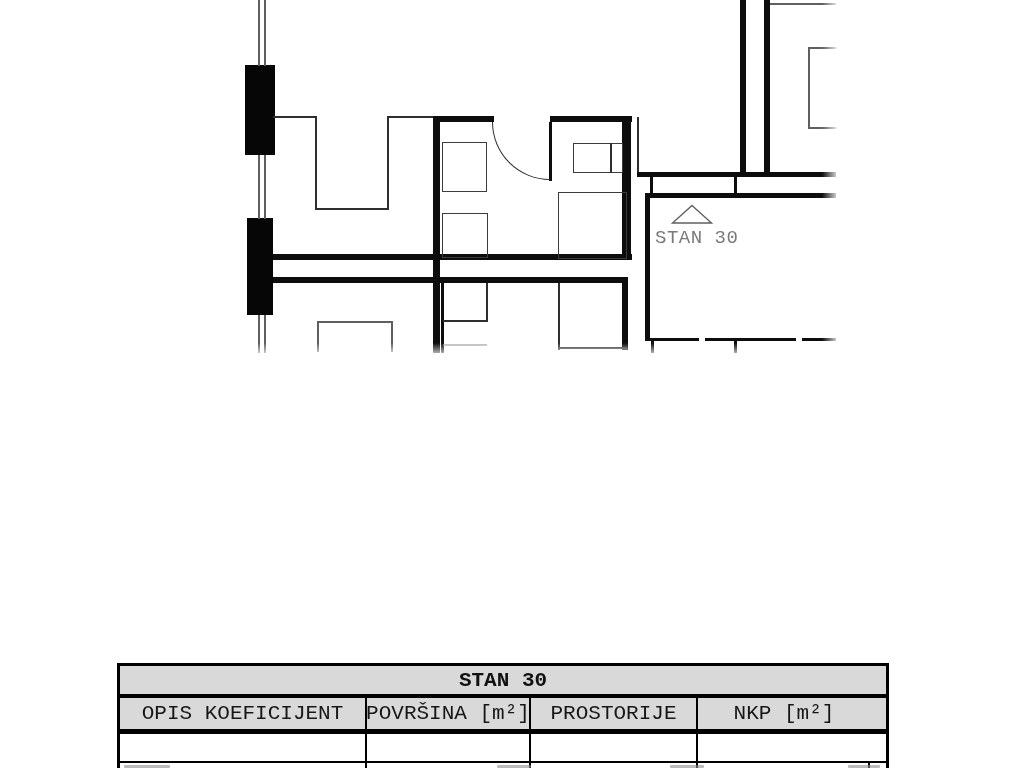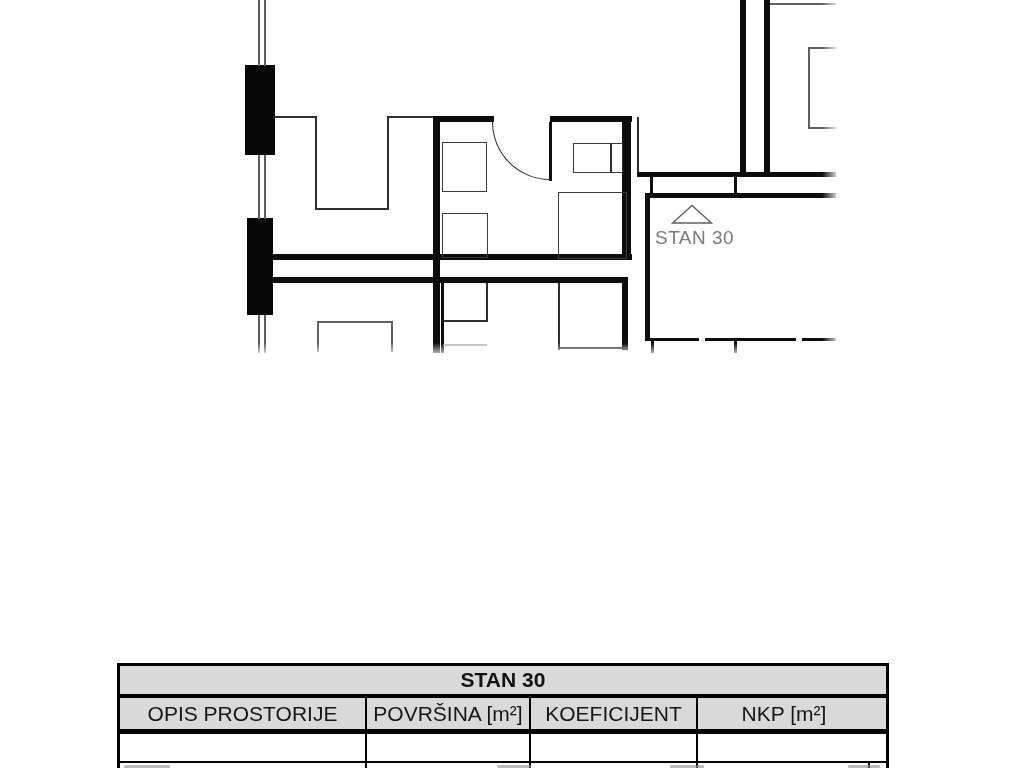--- a/index.html
+++ b/index.html
@@ -1,17 +1,17 @@
 <!DOCTYPE html>
 <html><head>
 <meta charset="utf-8">
 <style>
   html,body{margin:0;padding:0;background:#fff;}
   .page{position:relative;width:1024px;height:768px;background:#ffffff;overflow:hidden;
-        font-family:Liberation Sans, sans-serif;}
+        font-family:Liberation Mono, monospace;}
   
   .plan{position:absolute;left:0;top:0;width:1024px;height:380px;}
   .seg{position:absolute;}
   .w{background:#0d0d0d;}
   .p{background:#060606;}
   .t{background:#2e2e2e;}
   .g{background:#5f5f5f;}
   .f{background:#9a9a9a;opacity:.65;}
   .r{border:1.6px solid #3c3c3c;background:transparent;box-sizing:border-box;}
   .door-arc{position:absolute;left:492px;top:122px;width:58px;height:58px;box-sizing:border-box;
@@ -117,27 +117,27 @@
     <div class="fade-bottom"></div>
     <div class="fade-right"></div>
   </div>
 
   <div class="tbl">
     <div class="tr-title">
       <span>STAN 30</span>
     </div>
     <div class="row tr-head">
       <div class="cell c1">
-        <span class="th-text">OPIS PROSTORIJE</span>
+        <span class="th-text">OPIS KOEFICIJENT</span>
       </div>
       <div class="cell c2">
         <span class="th-text">POVRŠINA [m²]</span>
       </div>
       <div class="cell c3">
-        <span class="th-text">KOEFICIJENT</span>
+        <span class="th-text">PROSTORIJE</span>
       </div>
       <div class="cell c4">
         <span class="th-text">NKP [m²]</span>
       </div>
     </div>
     <div class="row tr-empty">
       <div class="cell c1"></div>
       <div class="cell c2"></div>
       <div class="cell c3"></div>
       <div class="cell c4"></div>

